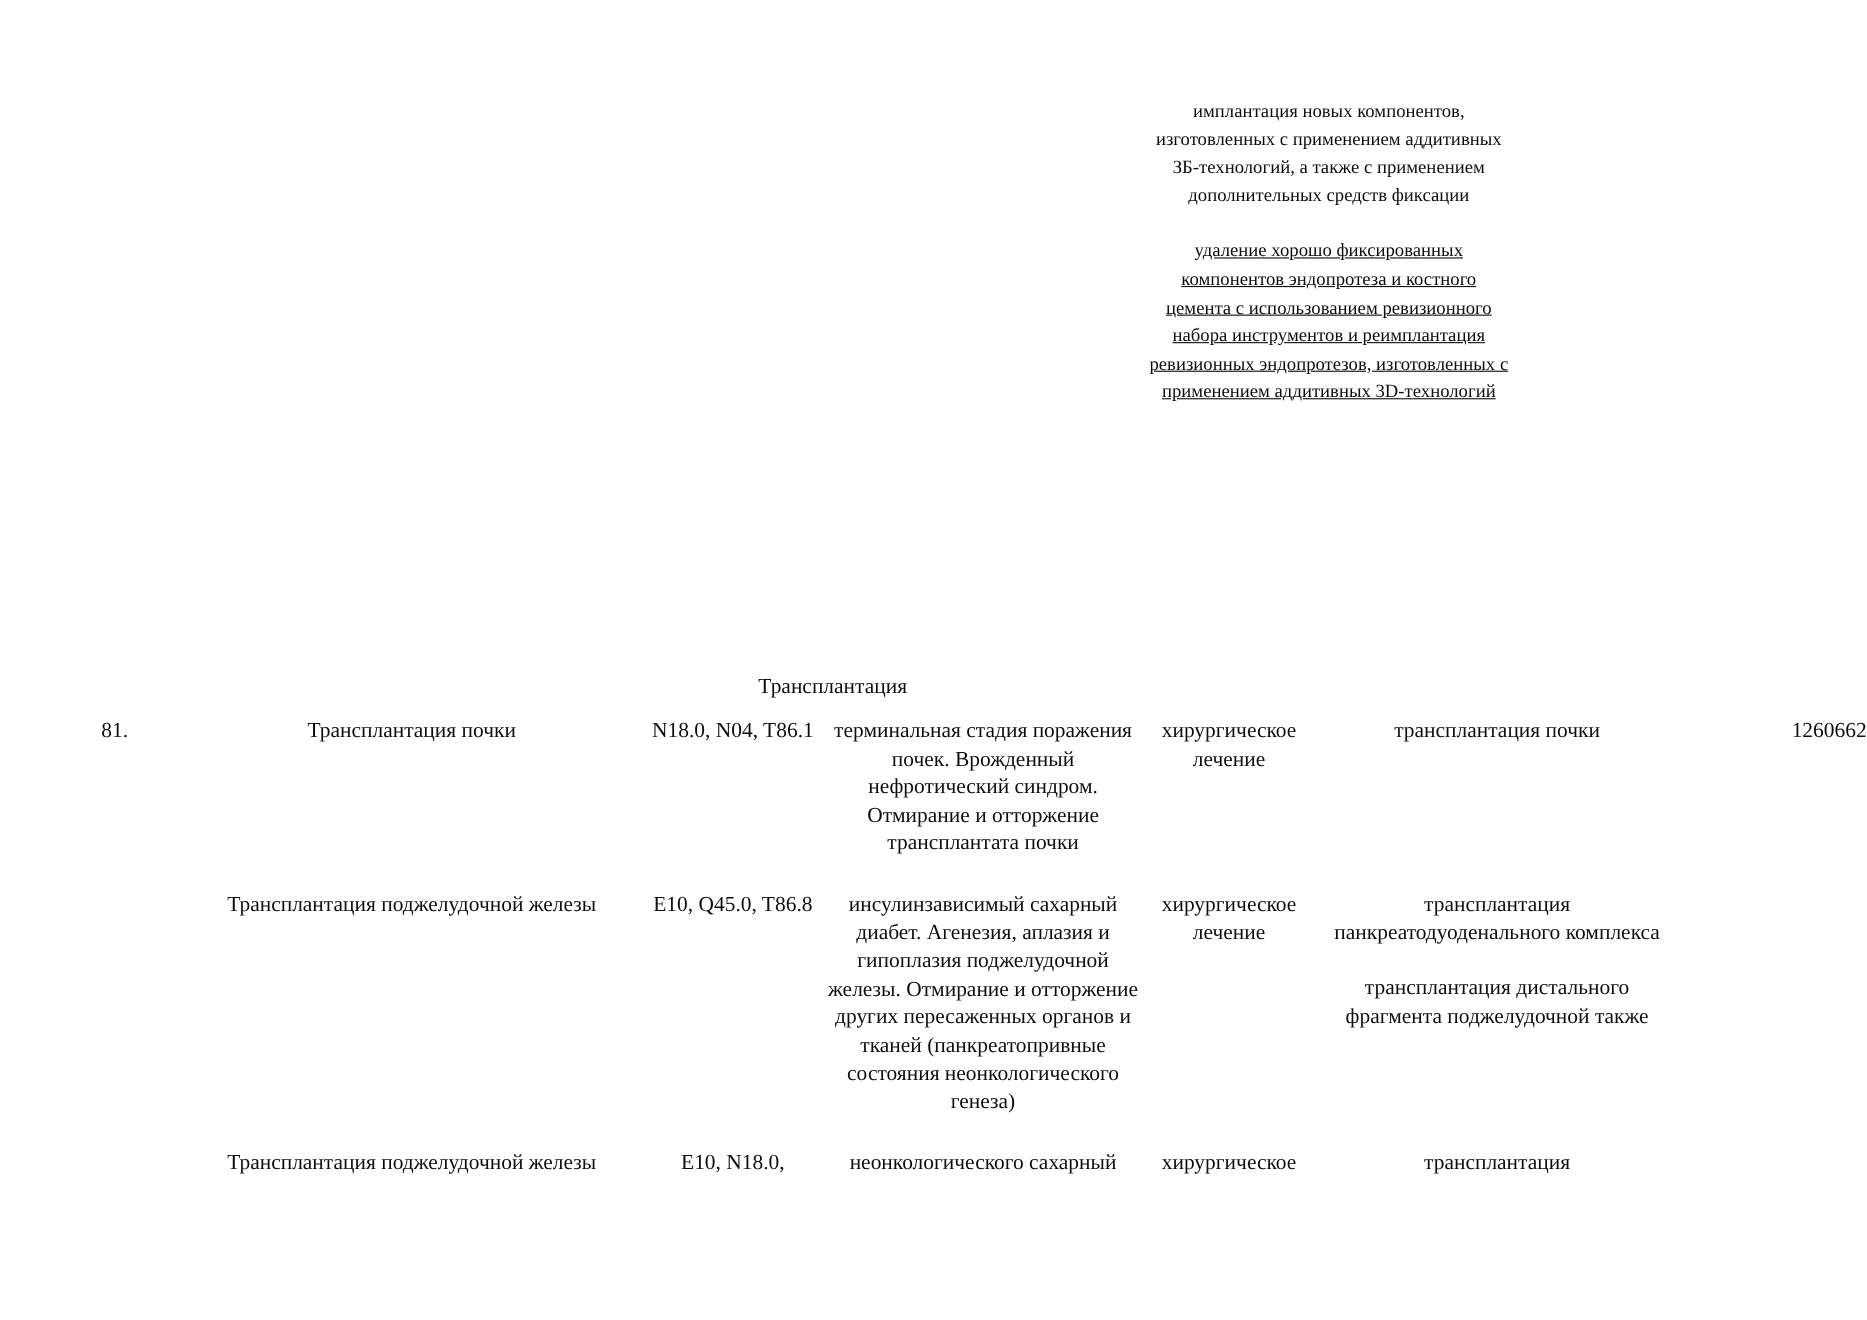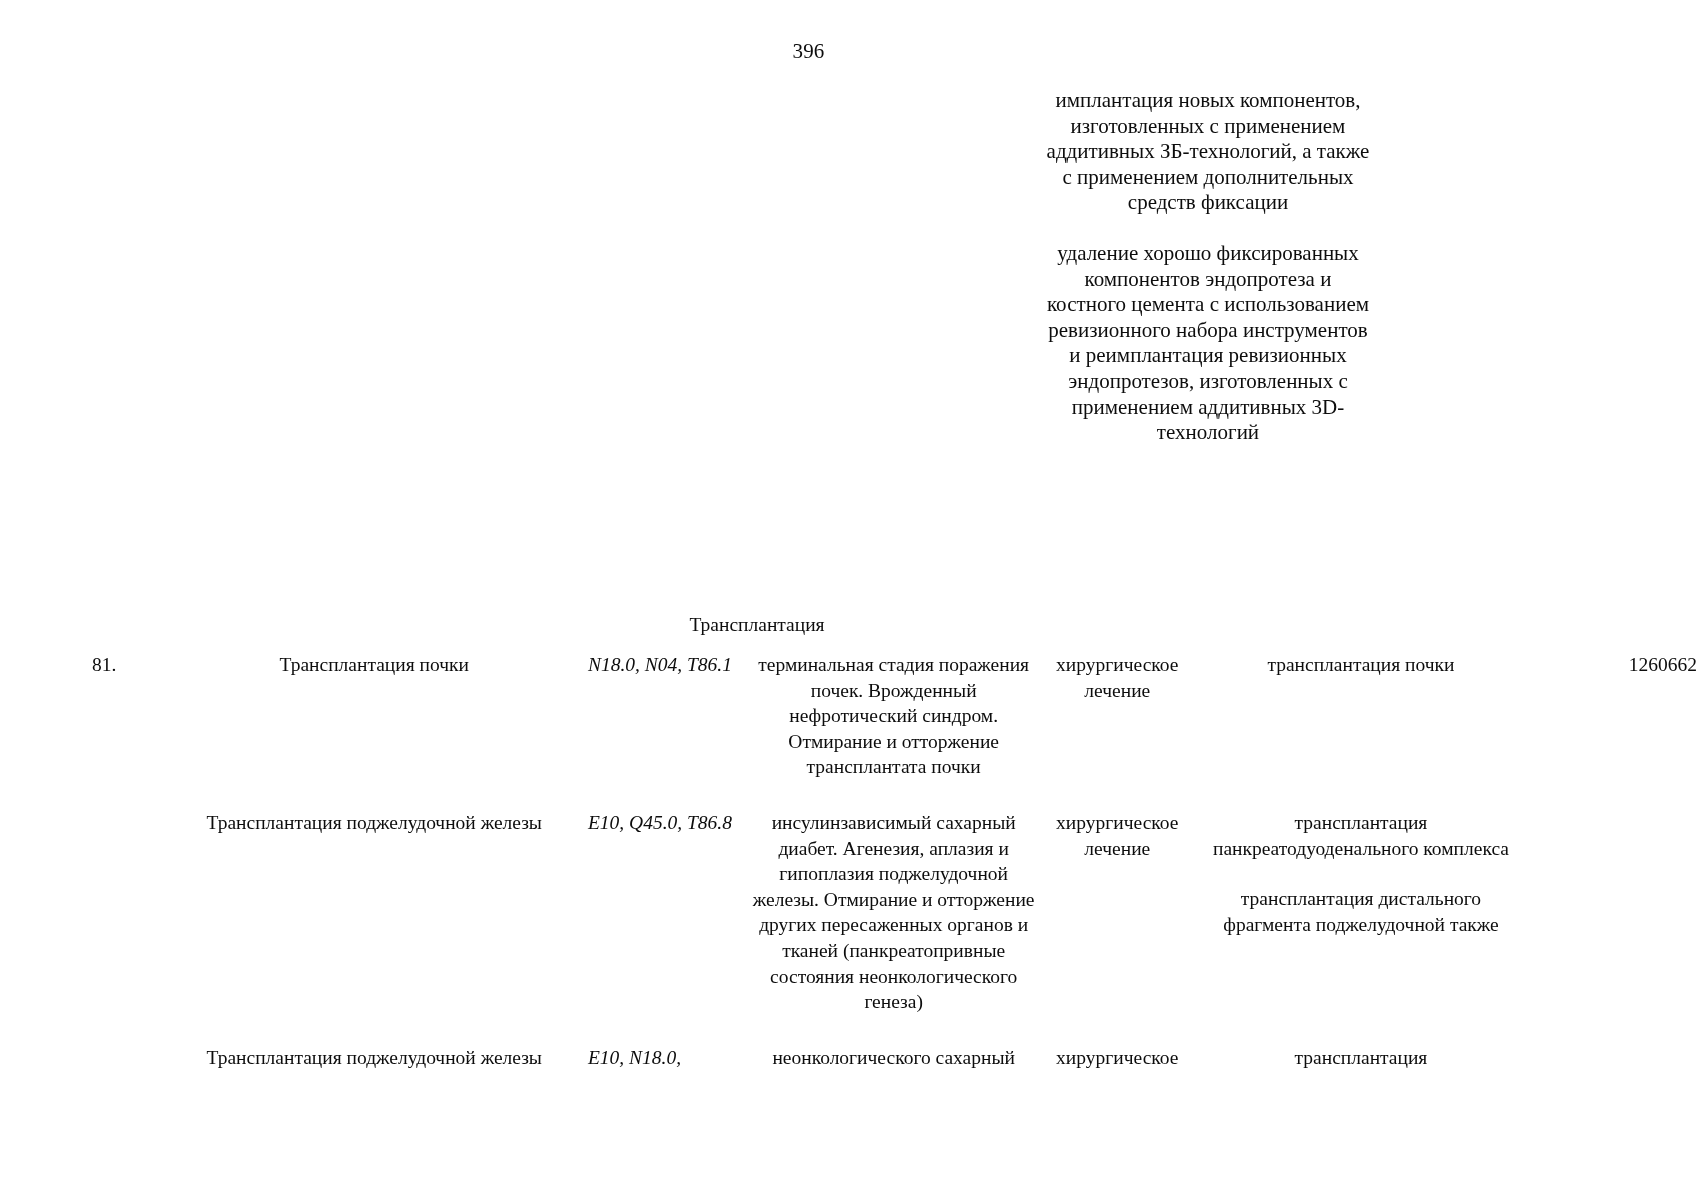--- a/index.html
+++ b/index.html
@@ -33,25 +33,25 @@
   
   .page-number span { position: relative; left: -40px; }
 
   
   .cont-col {
     position: absolute;
     top: 88px;
     left: 1043px;
     width: 330px;
     text-align: center;
-    font-size: 21px;
+    font-size: 17px;
     line-height: 25.6px;
   }
   .cont-col .para { margin: 0 0 25px 0; }
-  .cont-col .para:last-child { margin-bottom: 0; }
+  .cont-col .para:last-child { margin-bottom: 0; text-decoration: underline; }
 
   
   .section-heading {
     position: absolute;
     top: 612px;
     left: 612px;
     width: 290px;
     text-align: center;
     font-size: 19.5px;
     line-height: 25.6px;
@@ -70,40 +70,37 @@
   .tbl td {
     vertical-align: top;
     padding: 0;
     border: 0;
   }
   .tbl tr.row td { padding-bottom: 30px; }
   .tbl tr.row:last-child td { padding-bottom: 0; }
 
   .c-num    { width: 70px;  text-align: left;   padding-left: 92px !important; }
   .c-name   { width: 420px; text-align: center; }
-  .c-code   { width: 160px; text-align: left; font-style: italic; }
+  .c-code   { width: 160px; text-align: center; }
   .c-diag   { width: 290px; text-align: center; }
   .c-treat  { width: 150px; text-align: center; }
   .c-method { width: 330px; text-align: center; }
   .c-id     { width: 170px; text-align: right; }
 
   .c-name   { padding-left: 8px !important; padding-right: 8px !important; }
   .c-diag   { padding-left: 6px !important; padding-right: 6px !important; margin-top: 33px; }
   .c-method { padding-left: 6px !important; padding-right: 6px !important; }
 
   .gap { display: block; height: 25px; }
 </style>
 </head>
 <body>
 
 <div class="page">
 
-  <div class="page-number">
-    <span>396</span>
-  </div>
 
   <div class="cont-col">
     <p class="para">имплантация новых компонентов, изготовленных с применением аддитивных ЗБ-технологий, а также с применением дополнительных средств фиксации</p>
     <p class="para">удаление хорошо фиксированных компонентов эндопротеза и костного цемента с использованием ревизионного набора инструментов и реимплантация ревизионных эндопротезов, изготовленных с применением аддитивных 3D-технологий</p>
   </div>
 
   <div class="section-heading">Трансплантация</div>
 
   <table class="tbl">
     <tbody>

